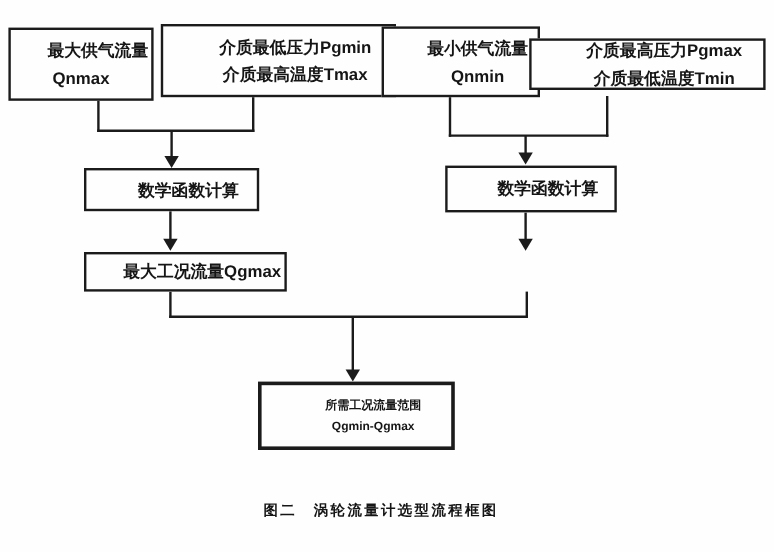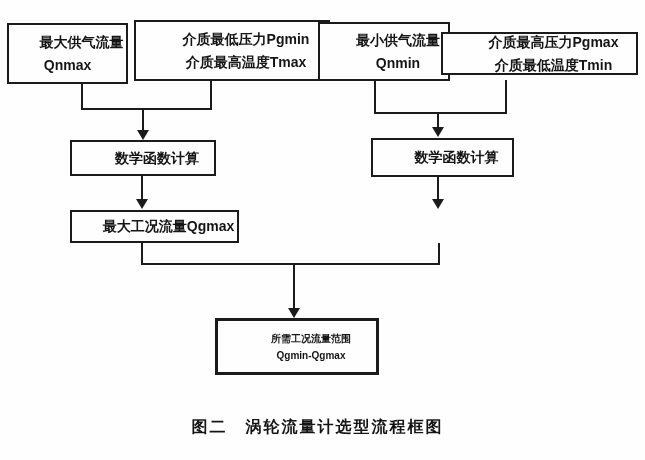--- a/index.html
+++ b/index.html
@@ -52,21 +52,21 @@
   .n-result     { left: 215px; top: 318px; width: 164px; height: 57px;
                   border-width: 3px; font-size: 10px; line-height: 1.7; }
 
   .caption {
     position: absolute;
     left: 0; top: 417px;
     width: 635px;
     text-align: center;
     color: var(--text);
     font-weight: bold;
-    font-size: 16px;
+    font-size: 12px;
     letter-spacing: 2px;
     white-space: nowrap;
   }
 </style>
 </head>
 <body>
 
 <div class="stage">
 
   <svg class="connectors" viewBox="0 0 645 460" xmlns="http://www.w3.org/2000/svg">

